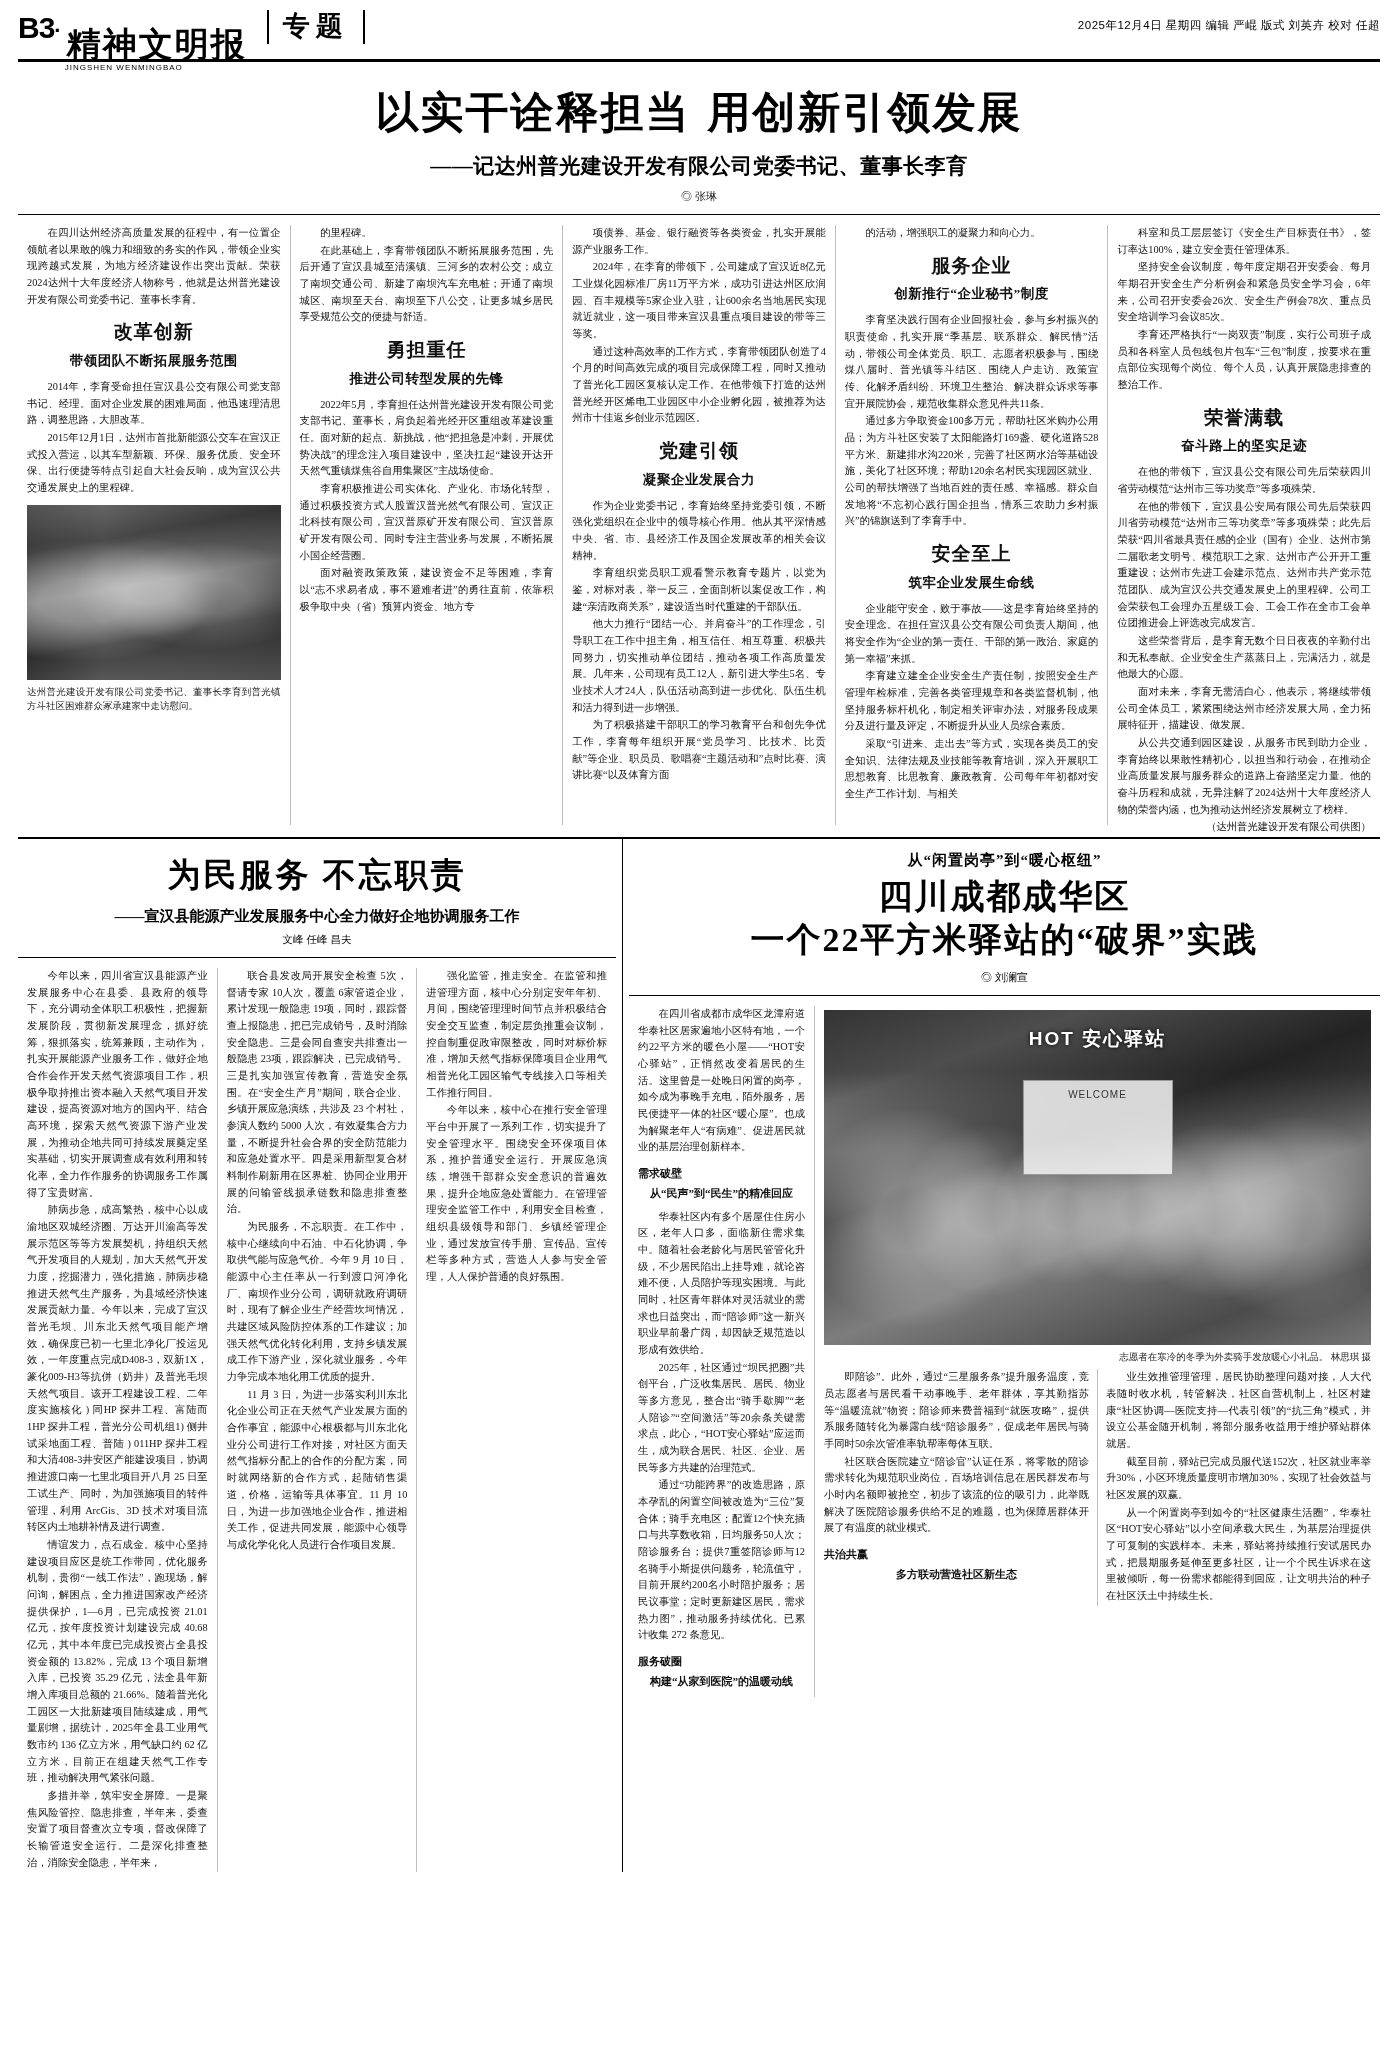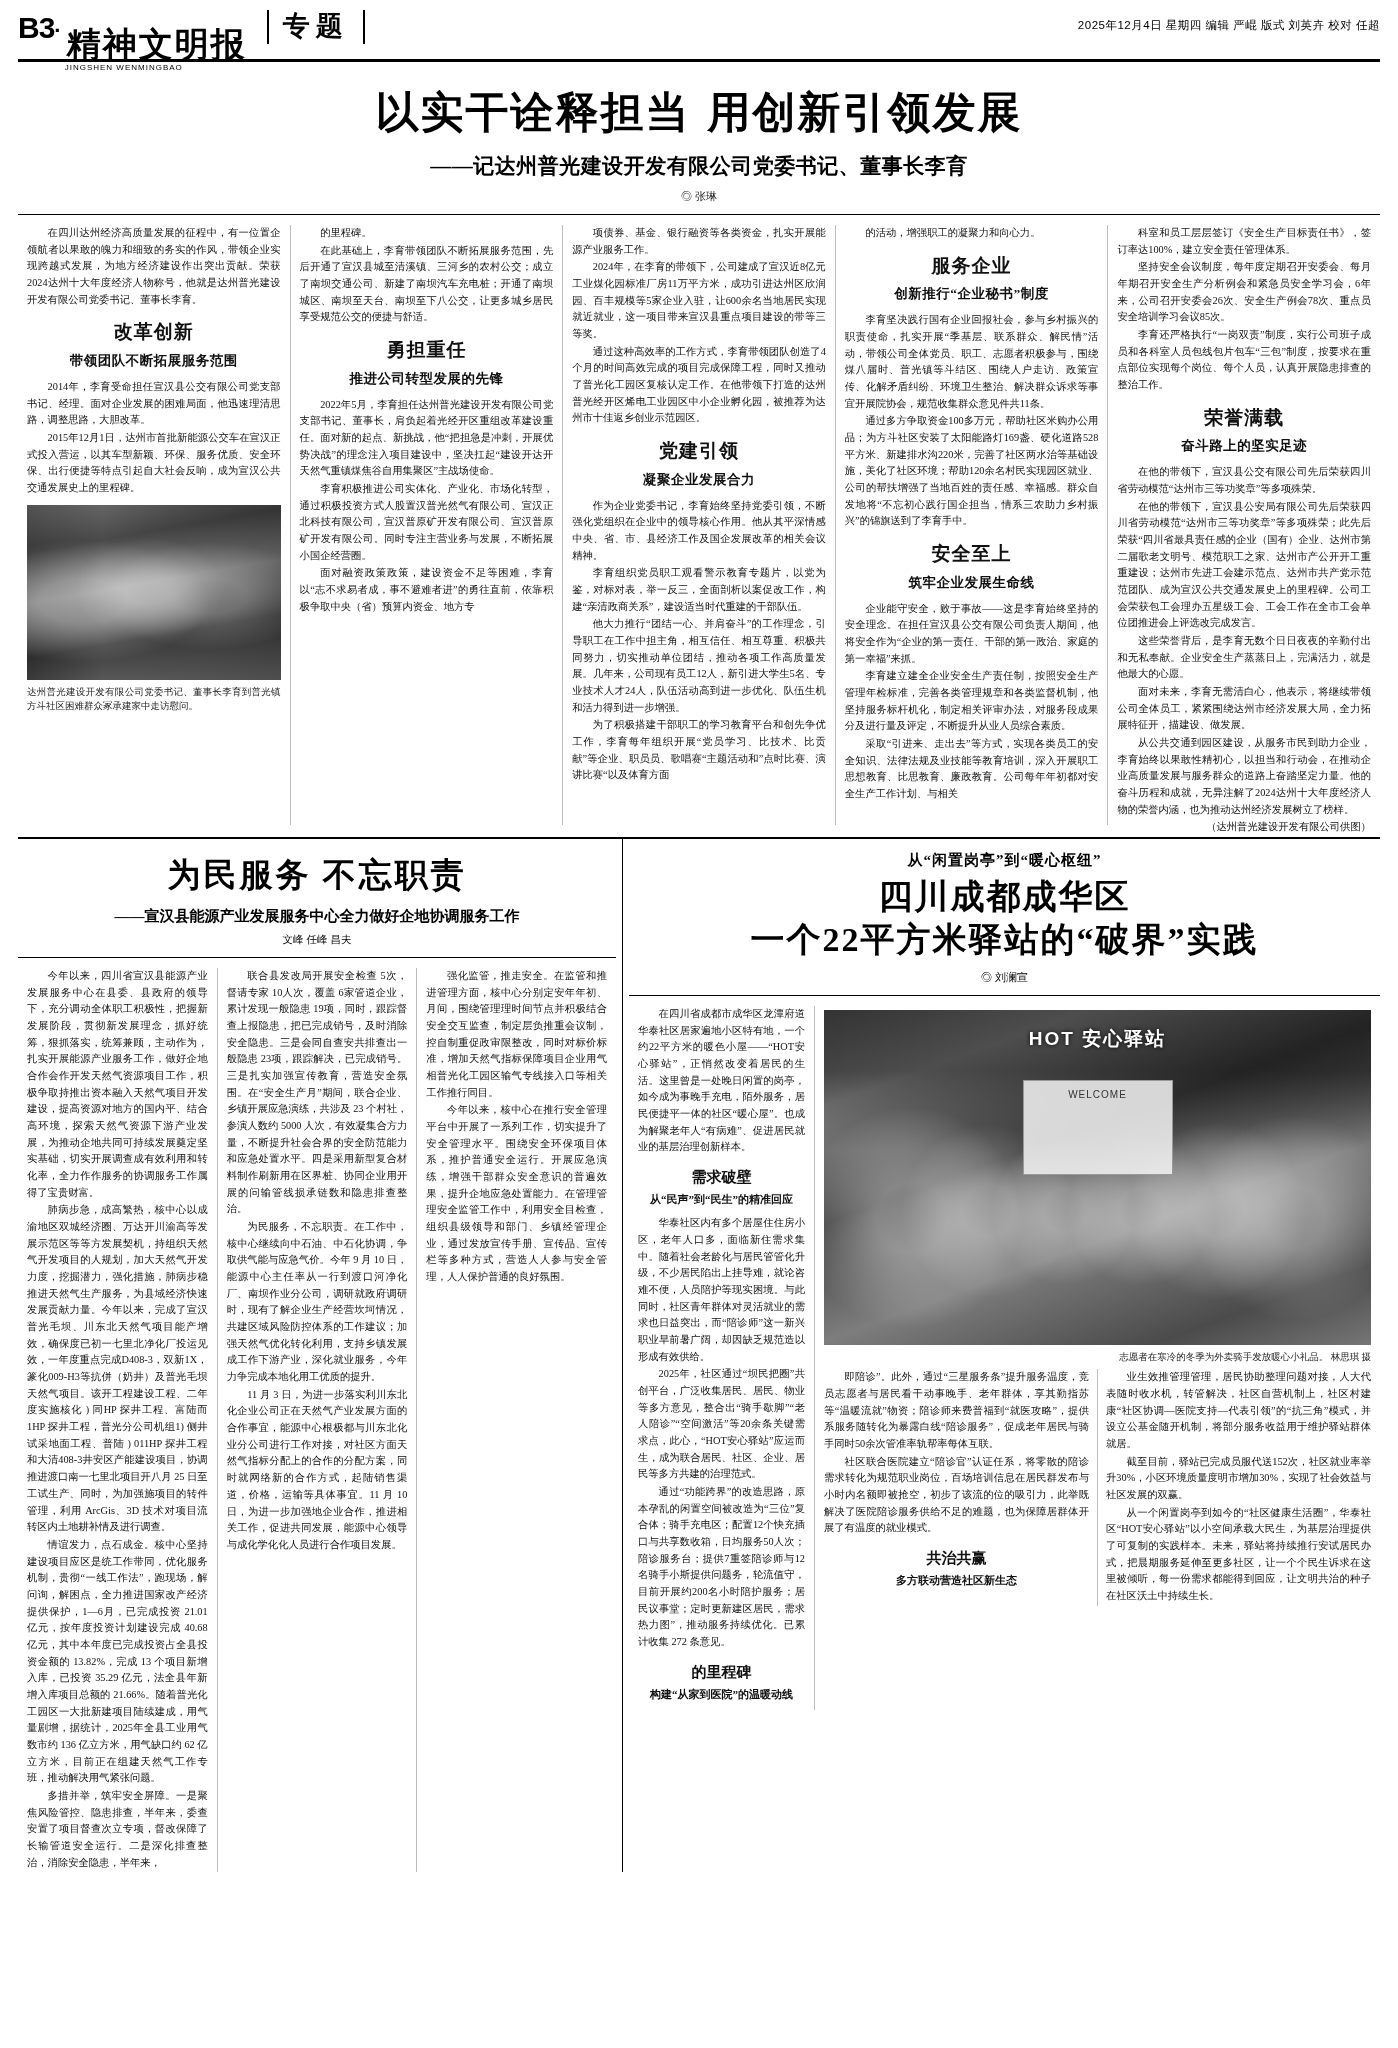--- a/index.html
+++ b/index.html
@@ -241,23 +241,23 @@
     font-family: "Liberation Sans", sans-serif;
     letter-spacing: 1px;
   }
   .caption2 {
     font-size: 9.5px;
     color: #222;
     text-align: right;
     margin-bottom: 4px;
   }
   .mini-h {
-    text-align: center;
-    font-weight: bold;
-    font-size: 15px;
+    text-align: left;
+    font-weight: bold;
+    font-size: 11px;
     margin: 9px 0 2px 0;
   }
   .mini-sub {
     text-align: center;
     font-weight: bold;
     font-size: 11px;
     margin: 0 0 6px 0;
   }
 </style>
 </head>
@@ -391,21 +391,21 @@
 
       <div class="cols">
         <div class="col" style="flex:0 0 185px;">
           <p>在四川省成都市成华区龙潭府道华泰社区居家遍地小区特有地，一个约22平方米的暖色小屋——“HOT安心驿站”，正悄然改变着居民的生活。这里曾是一处晚日闲置的岗亭，如今成为事晚手充电，陌外服务，居民便捷平一体的社区“暖心屋”。也成为解聚老年人“有病难”、促进居民就业的基层治理创新样本。</p>
           <div class="mini-h">需求破壁</div>
           <div class="mini-sub">从“民声”到“民生”的精准回应</div>
           <p>华泰社区内有多个居屋住住房小区，老年人口多，面临新住需求集中。随着社会老龄化与居民管管化升级，不少居民陷出上挂导难，就论咨难不便，人员陪护等现实困境。与此同时，社区青年群体对灵活就业的需求也日益突出，而“陪诊师”这一新兴职业早前暑广阔，却因缺乏规范造以形成有效供给。</p>
           <p>2025年，社区通过“坝民把圈”共创平台，广泛收集居民、居民、物业等多方意见，整合出“骑手歇脚”“老人陪诊”“空间激活”等20余条关键需求点，此心，“HOT安心驿站”应运而生，成为联合居民、社区、企业、居民等多方共建的治理范式。</p>
           <p>通过“功能跨界”的改造思路，原本孕乱的闲置空间被改造为“三位”复合体；骑手充电区；配置12个快充插口与共享数收箱，日均服务50人次；陪诊服务台；提供7重签陪诊师与12名骑手小斯提供问题务，轮流值守，目前开展约200名小时陪护服务；居民议事堂；定时更新建区居民，需求热力图”，推动服务持续优化。已累计收集 272 条意见。</p>
           <p></p>
-          <div class="mini-h">的里程碑</div>
+          <div class="mini-h">服务破圈</div>
           <div class="mini-sub">构建“从家到医院”的温暖动线</div>
         </div>
         <div class="coldiv"></div>
         <div class="col" style="flex:1 1 0;">
           <div class="photo2">
             <div class="photo2-sign">HOT 安心驿站</div>
             <div class="photo2-panel">
               <div class="photo2-panel-txt">WELCOME</div>
             </div>
           </div>

